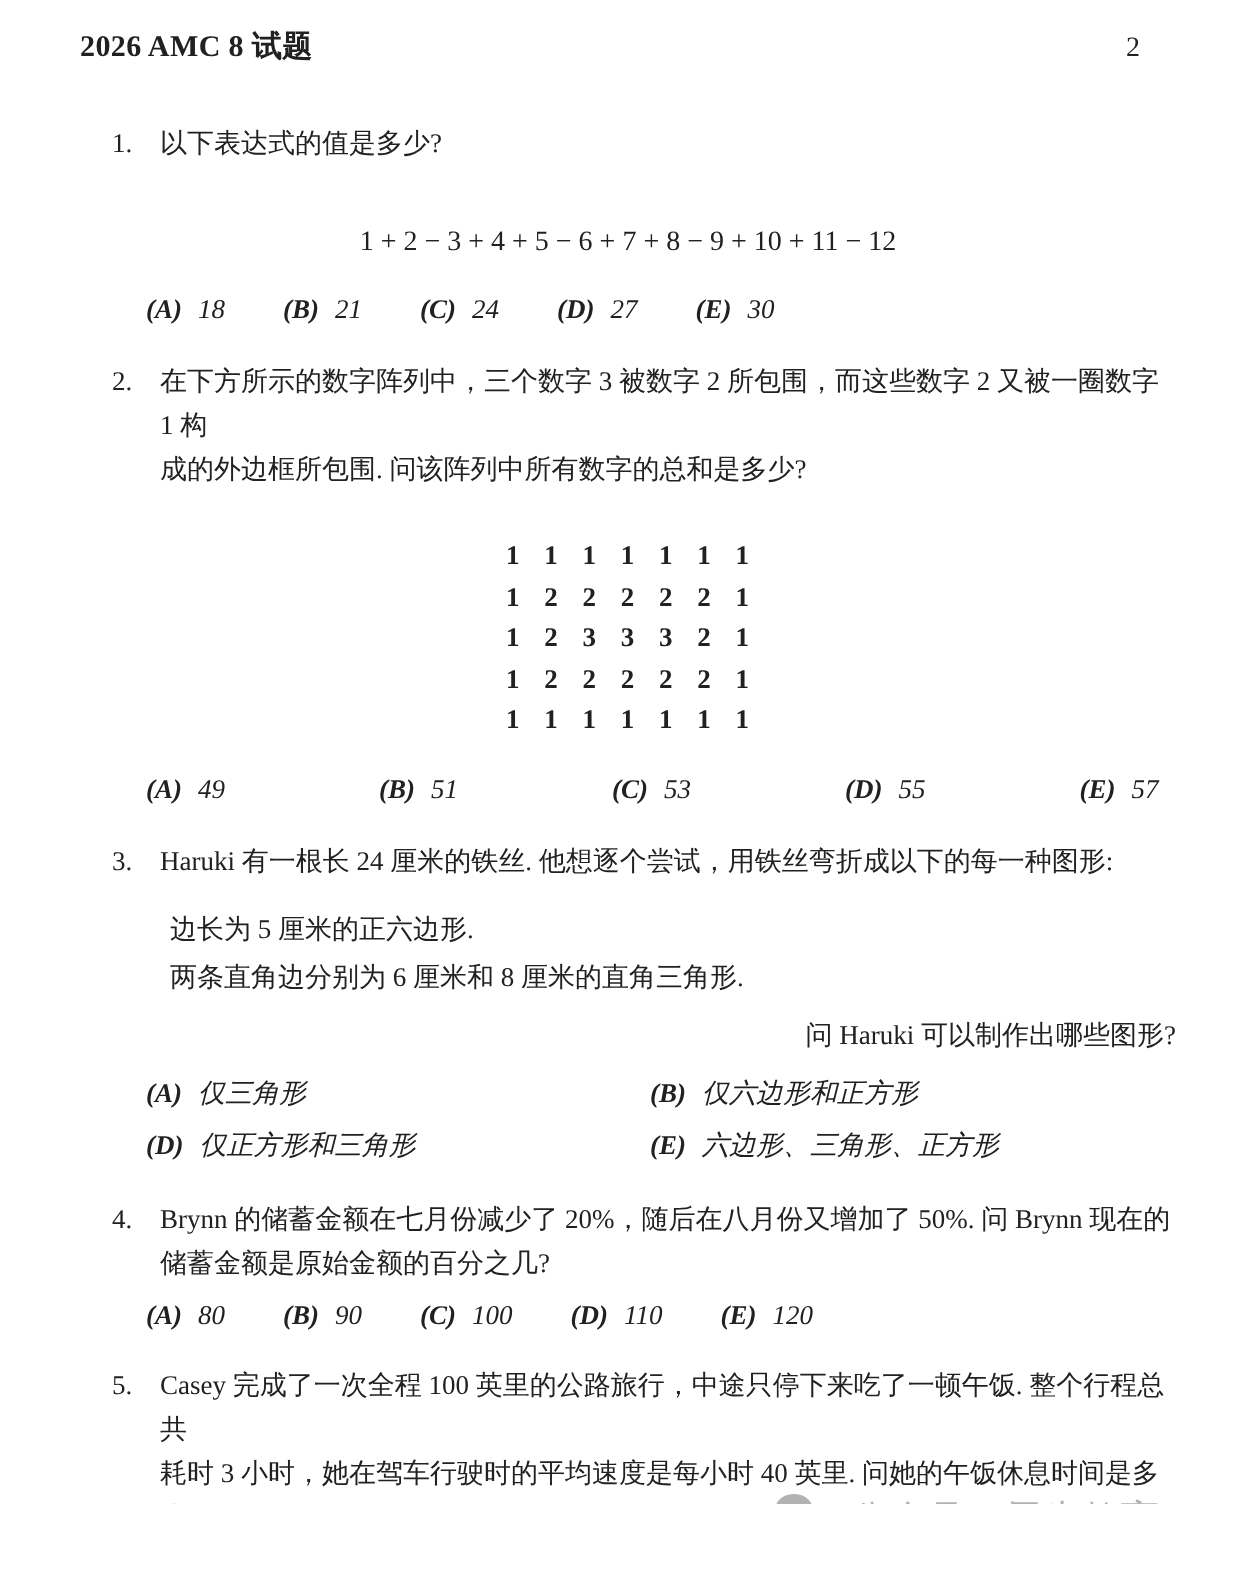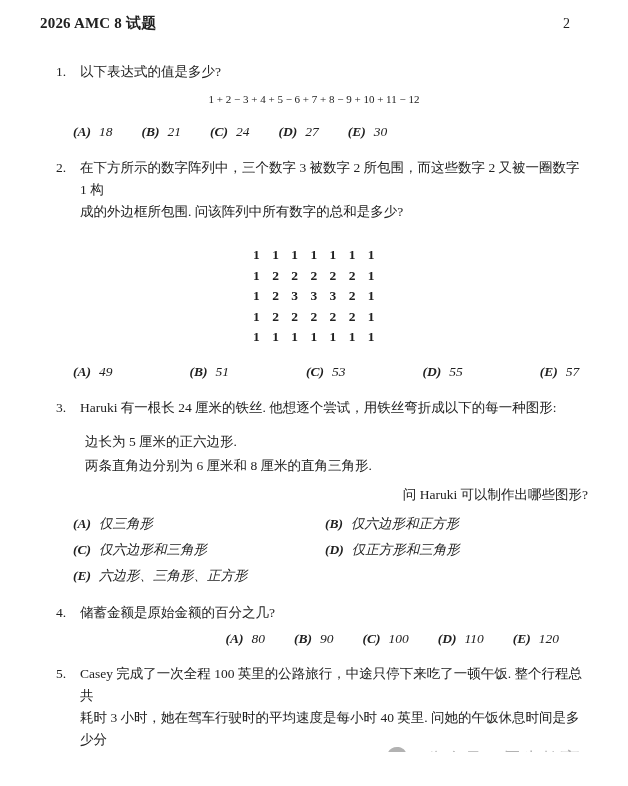--- a/index.html
+++ b/index.html
@@ -24,28 +24,28 @@
   .q-num { width: 24px; margin-left: 16px; flex: none; }
   .q-body { flex: 1; }
   .q-line { display: block; }
 
   .q1 { margin-top: 28px; }
   .q2 { margin-top: 14px; }
   .q3 { margin-top: 14px; }
   .q4 { margin-top: 13px; }
   .q5 { margin-top: 13px; }
 
-  .formula { text-align: center; font-size: 11px; margin-top: 6px; line-height: 20px; }
+  .formula { text-align: center; font-size: 14px; margin-top: 29px; line-height: 20px; }
 
   .opts { margin-left: 33px; display: flex; align-items: baseline; font-style: italic; }
   .opt { margin-right: 29px; white-space: nowrap; }
   .olabel { font-weight: 700; margin-right: 8px; }
   .q1 .opts { margin-top: 12px; }
   .q2 .opts { margin-top: 13px; gap: 48px; }
-  .q4 .opts { margin-top: 4px; justify-content: flex-end; }
+  .q4 .opts { margin-top: 4px; }
 
   
   .num-grid { margin-top: 22px; text-align: center; }
   .num-grid .grid-row {
     display: block; font-size: 13.5px; line-height: 20.5px;
     word-spacing: 8px; letter-spacing: 0.5px; font-weight: bold;
   }
 
   
   .sub-items { margin-top: 11px; margin-left: 5px; }
@@ -129,30 +129,30 @@
         <span class="sub-items" style="display:block;">
           <span class="sub-item">边长为 5 厘米的正六边形.</span>
           <span class="sub-item">两条直角边分别为 6 厘米和 8 厘米的直角三角形.</span>
         </span>
         <span class="followup">问 Haruki 可以制作出哪些图形?</span>
       </span>
     </div>
     <div class="opts-grid">
       <span class="opt"><span class="olabel">(A)</span><span>仅三角形</span></span>
       <span class="opt"><span class="olabel">(B)</span><span>仅六边形和正方形</span></span>
-      <span class="opt"><span class="olabel">(C)</span><span>仅六边形和三角形</span></span>
       <span class="opt"><span class="olabel">(D)</span><span>仅正方形和三角形</span></span>
       <span class="opt"><span class="olabel">(E)</span><span>六边形、三角形、正方形</span></span>
     </div>
   </div>
 
   <div class="q q4">
     <div class="q-row">
       <span class="q-num">4.</span>
       <span class="q-body">
+        <span class="q-line">Brynn 的储蓄金额在七月份减少了 20%，随后在八月份又增加了 50%. 问 Brynn 现在的</span>
         <span class="q-line">储蓄金额是原始金额的百分之几?</span>
       </span>
     </div>
     <div class="opts">
       <span class="opt"><span class="olabel">(A)</span><span>80</span></span>
       <span class="opt"><span class="olabel">(B)</span><span>90</span></span>
       <span class="opt"><span class="olabel">(C)</span><span>100</span></span>
       <span class="opt"><span class="olabel">(D)</span><span>110</span></span>
       <span class="opt"><span class="olabel">(E)</span><span>120</span></span>
     </div>

